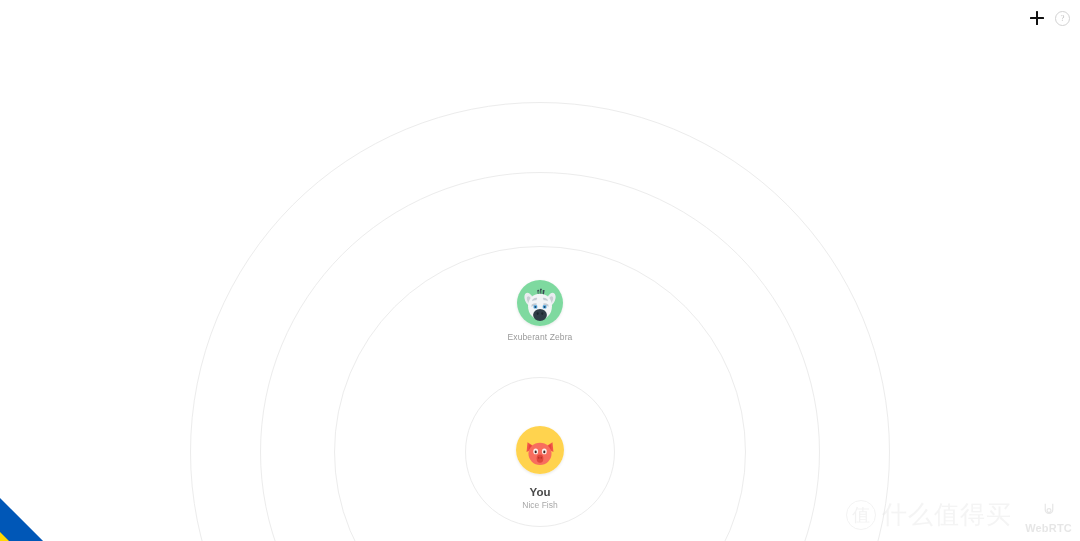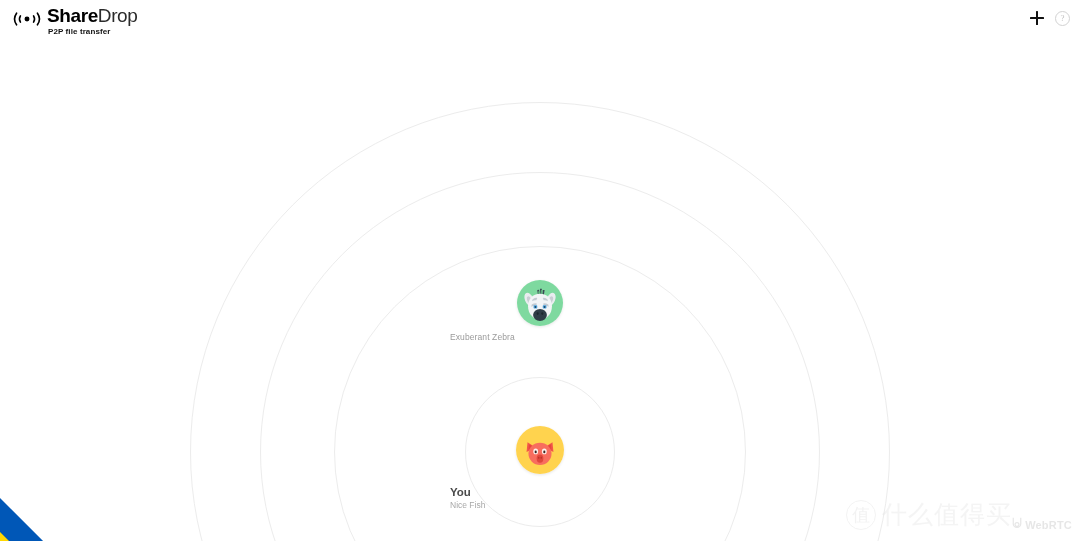--- a/index.html
+++ b/index.html
@@ -129,20 +129,21 @@
     position: absolute;
     border: 1px solid #ececec;
     border-radius: 50%;
     transform: translate(-50%, -50%);
   }
 
   
   .peer {
     position: absolute;
     transform: translateX(-50%);
+    text-align: center;
     z-index: 5;
     cursor: pointer;
     width: 180px;
   }
   .peer-avatar {
     border-radius: 50%;
     margin: 0 auto;
     position: relative;
     box-shadow: 0 1px 3px rgba(0,0,0,0.10);
     display: block;
@@ -210,56 +211,40 @@
   .watermark-webrtc {
     position: absolute;
     right: 8px;
     bottom: 7px;
     display: flex;
     align-items: center;
     gap: 2px;
     opacity: 0.45;
     pointer-events: none;
     z-index: 11;
+    flex-direction: column;
   }
   .webrtc-text {
     font-size: 11px;
     color: #c9c9c9;
     font-weight: bold;
     letter-spacing: 0.2px;
   }
 </style>
 </head>
 <body>
 
 <div id="app">
 
   <div class="flag-corner">
     <div class="flag-stripe blue" id="stripe-blue" style="background: rgb(0, 87, 183);"></div>
     <div class="flag-stripe yellow" id="stripe-yellow" style="background: rgb(255, 215, 0);"></div>
   </div>
 
   <div class="header">
-    <div class="logo">
-      <span class="logo-icon">
-        <svg viewBox="0 0 44 26" width="34" height="22" aria-hidden="true">
-          <g fill="none" stroke="#000" stroke-width="2.1" stroke-linecap="round">
-            <path d="M8.5 5.5 A 13 13 0 0 0 8.5 20.5"></path>
-            <path d="M13.5 9 A 7.5 7.5 0 0 0 13.5 17"></path>
-            <path d="M30.5 9 A 7.5 7.5 0 0 1 30.5 17"></path>
-            <path d="M35.5 5.5 A 13 13 0 0 1 35.5 20.5"></path>
-          </g>
-          <circle cx="22" cy="13" r="3.2" fill="#000"></circle>
-        </svg>
-      </span>
-      <span class="logo-text">
-        <div class="logo-title"><span class="bold">Share</span><span class="light">Drop</span></div>
-        <div class="logo-sub">P2P file transfer</div>
-      </span>
-    </div>
 
     <div class="header-actions">
       <div class="plus-btn" title="+"></div>
       <div class="help-btn">?</div>
     </div>
   </div>
 
   <div class="radar" id="radar" style="left: 540px; top: 452px;">
       <div class="ring" style="width: 150px; height: 150px; border-color: rgb(236, 236, 236);"></div>
       <div class="ring" style="width: 412px; height: 412px; border-color: rgb(236, 236, 236);"></div>

